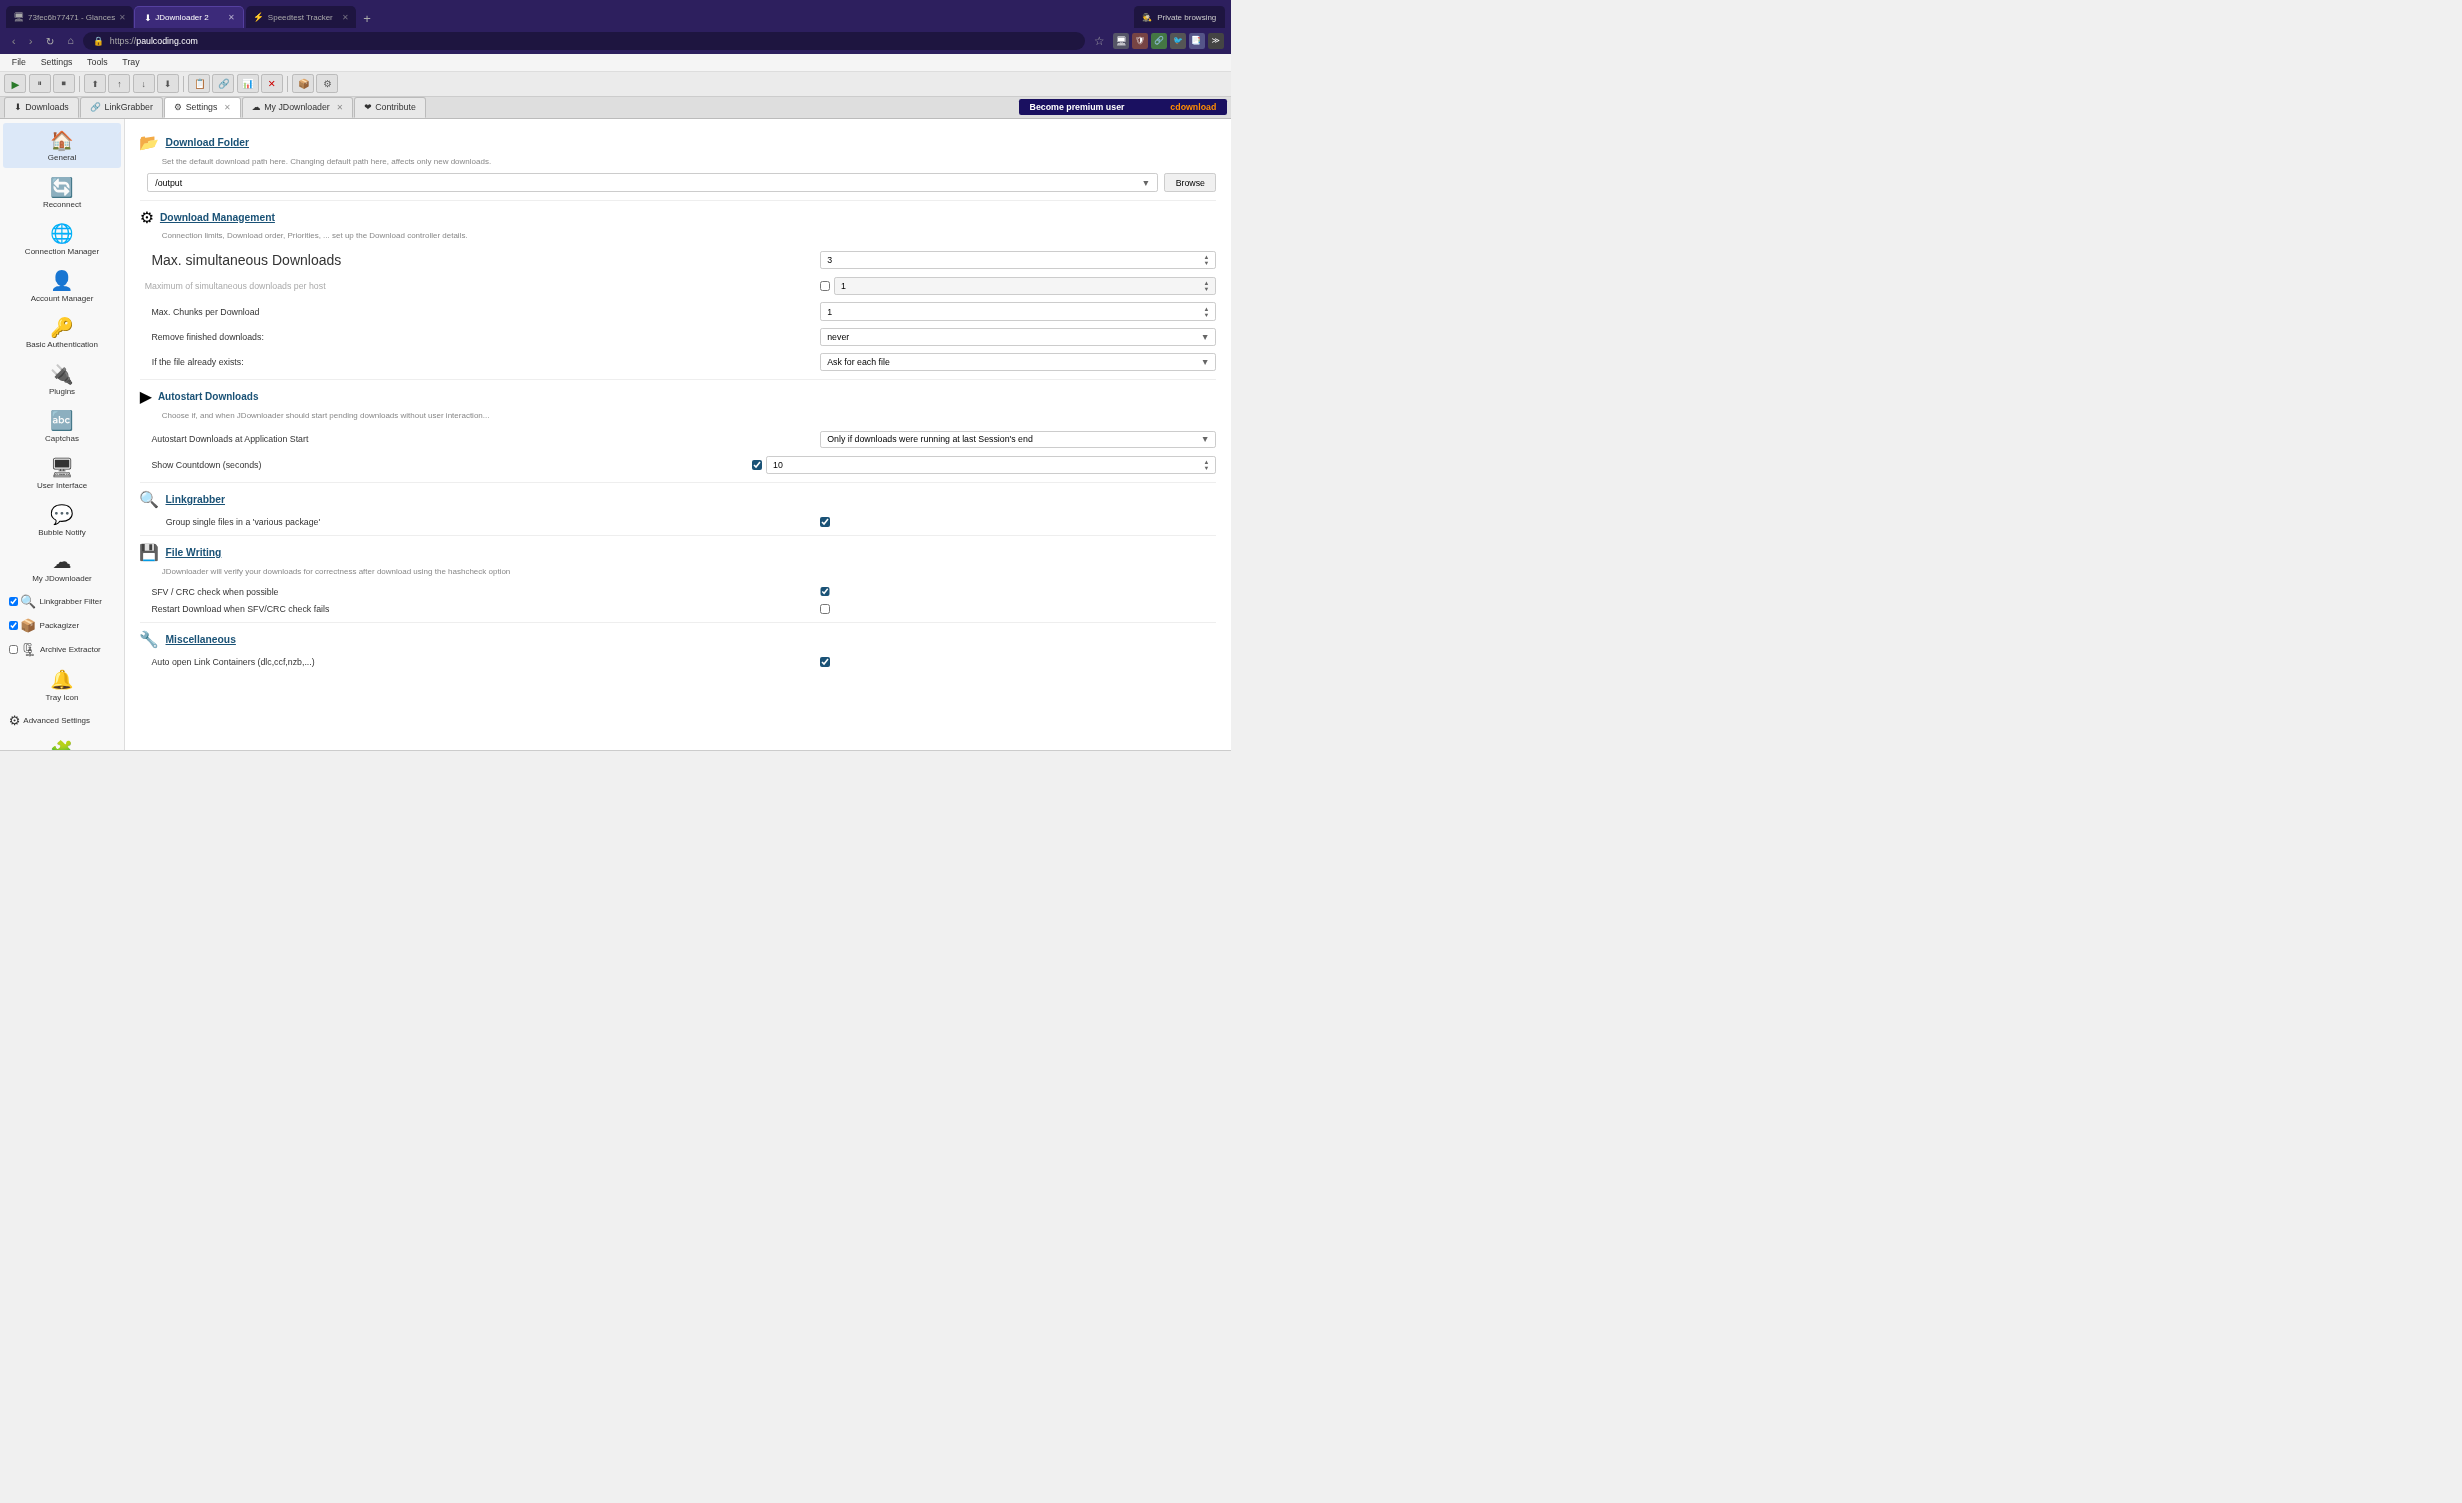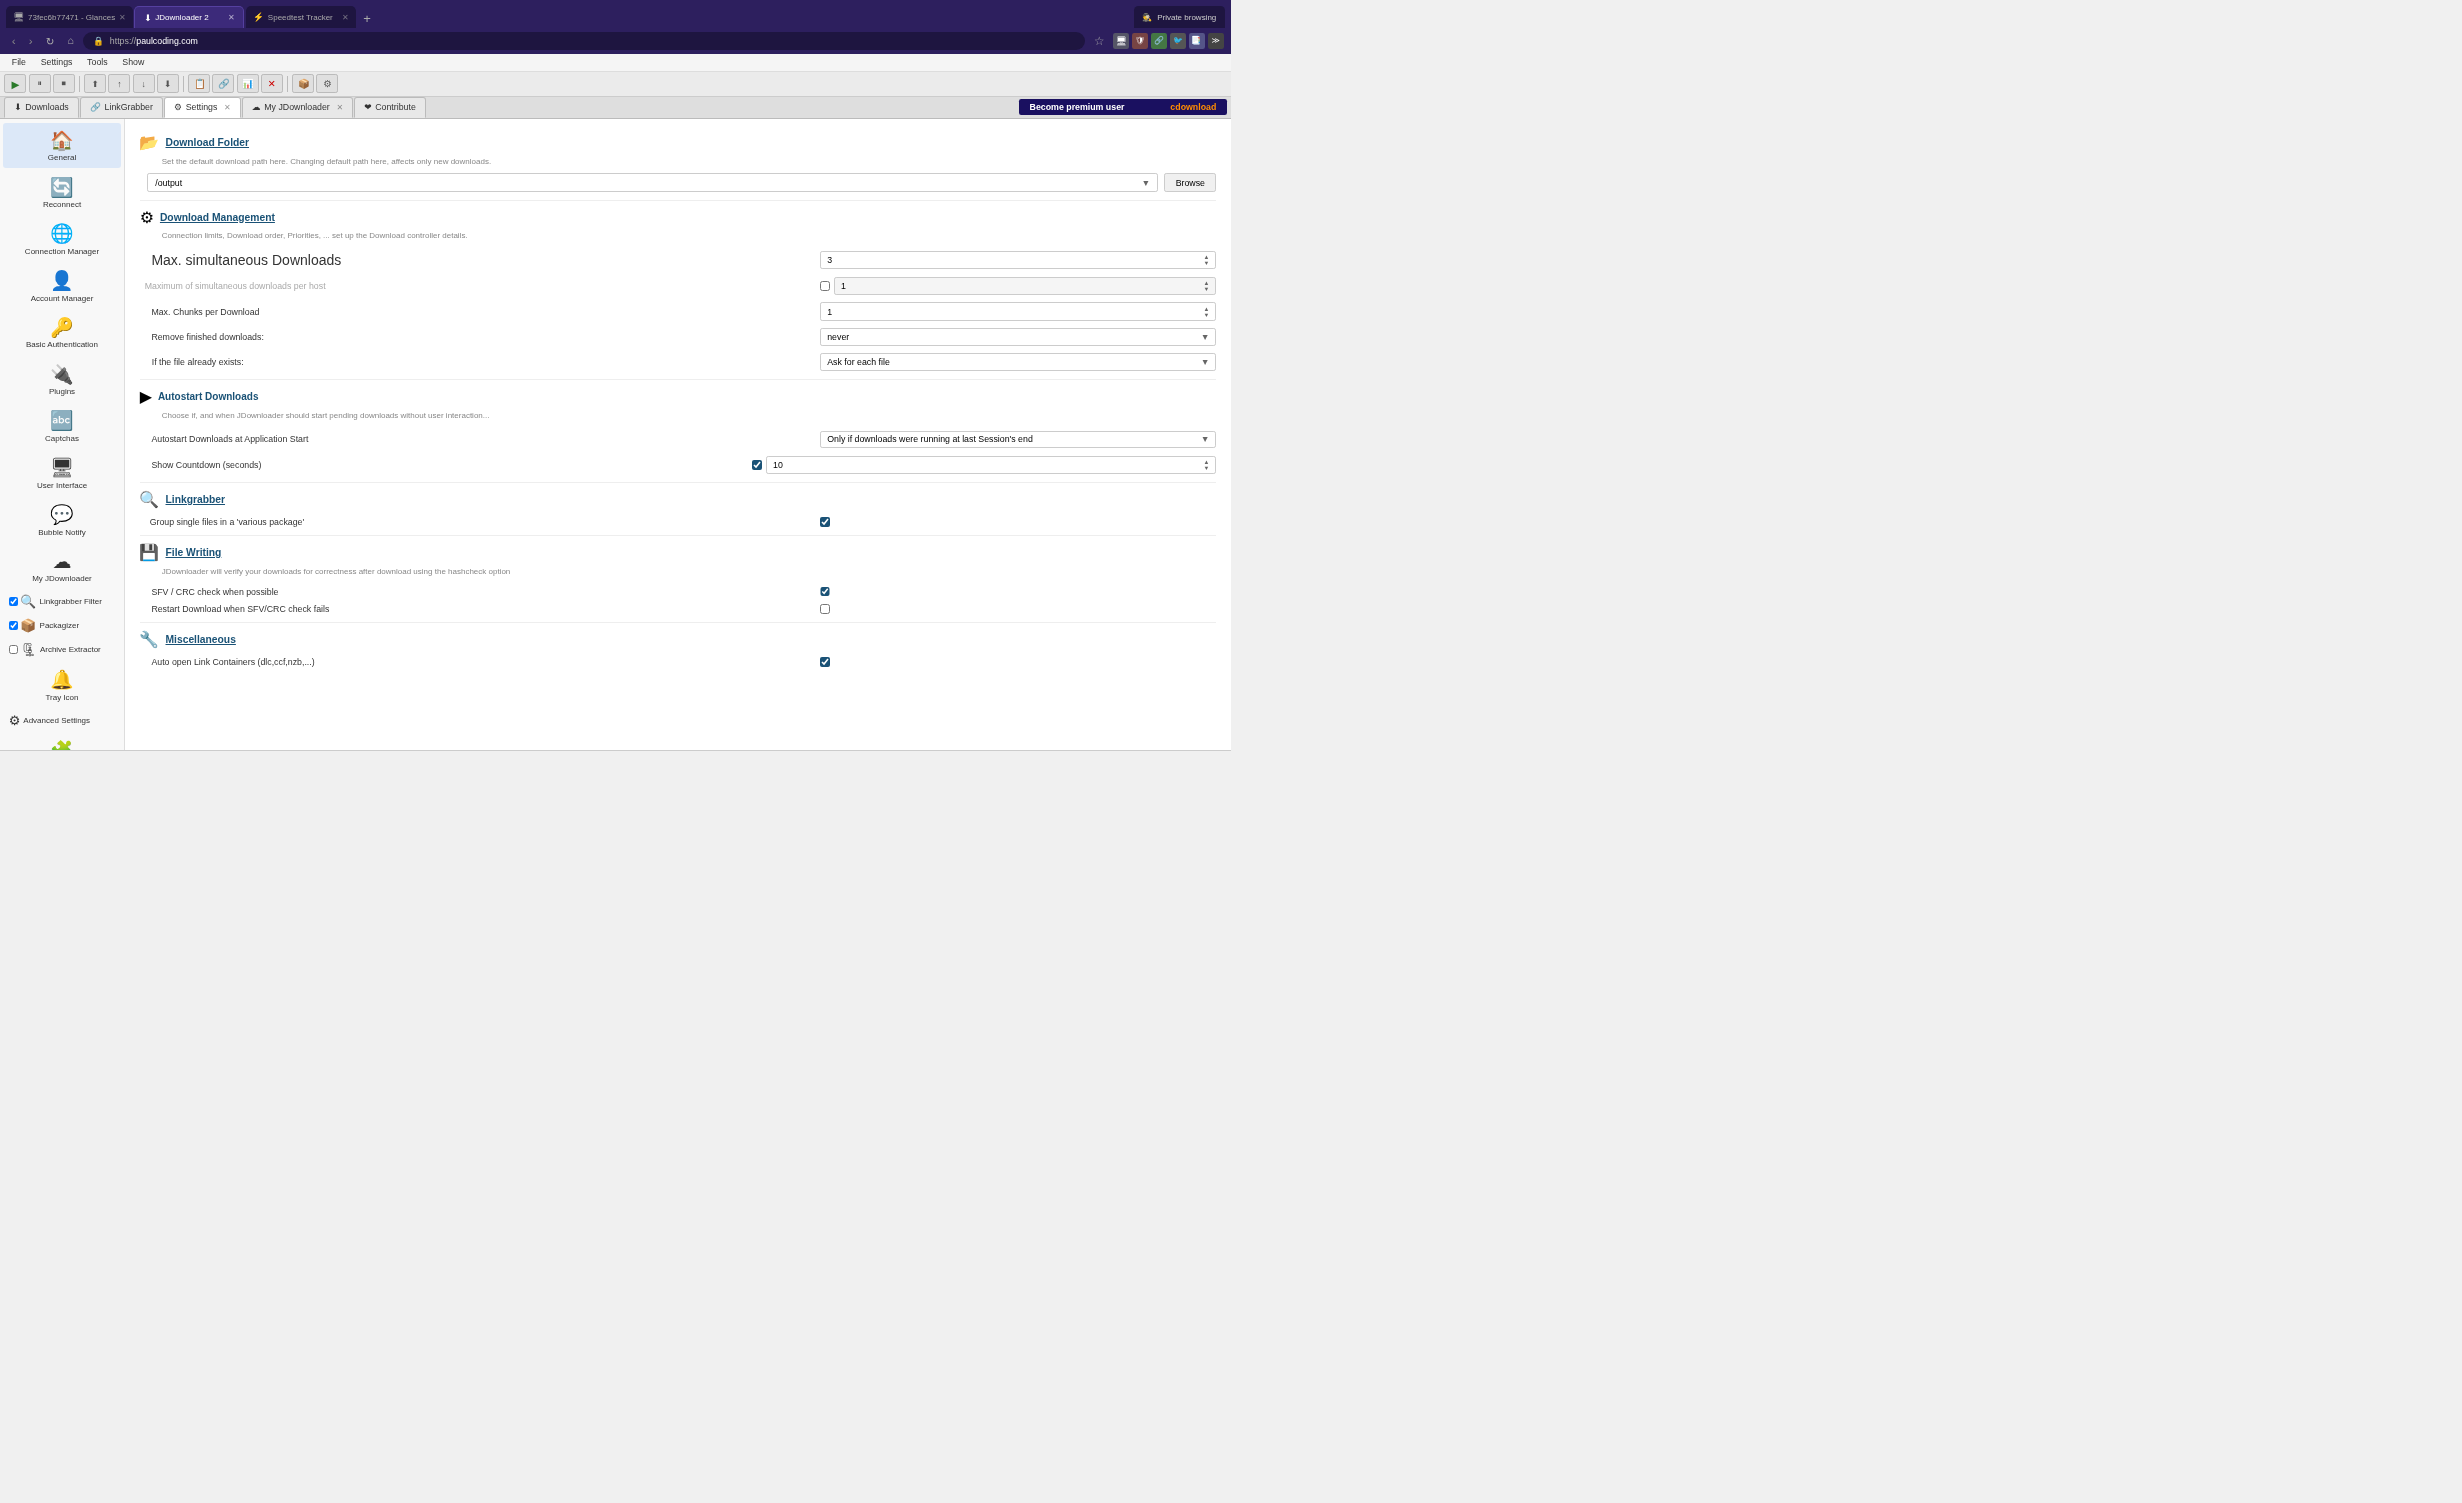--- a/index.html
+++ b/index.html
@@ -51,21 +51,21 @@
       <div style="width:16px;height:16px;border-radius:2.2px;background:#558;display:flex;align-items:center;justify-content:center;font-size:8px;color:white;cursor:pointer;">📑</div>
       <div style="width:16px;height:16px;border-radius:2.2px;background:#444;display:flex;align-items:center;justify-content:center;font-size:8px;color:white;cursor:pointer;">≫</div>
     </div>
   </div>
 </div>
 
 <div style="background:#f5f5f5;border-bottom:0.7px solid #ddd;padding:1.5px 5.9px;display:flex;gap:2.9px;">
   <span style="font-size:8.8px;color:#333;cursor:pointer;padding:2.2px 5.9px;border-radius:2.2px;">File</span>
   <span style="font-size:8.8px;color:#333;cursor:pointer;padding:2.2px 5.9px;border-radius:2.2px;">Settings</span>
   <span style="font-size:8.8px;color:#333;cursor:pointer;padding:2.2px 5.9px;border-radius:2.2px;">Tools</span>
-  <span style="font-size:8.8px;color:#333;cursor:pointer;padding:2.2px 5.9px;border-radius:2.2px;">Show</span>
+  <span style="font-size:8.8px;color:#333;cursor:pointer;padding:2.2px 5.9px;border-radius:2.2px;">Tray</span>
 </div>
 
 <div style="background:#ebebeb;border-bottom:0.7px solid #ccc;padding:2.2px 4.4px;display:flex;gap:2.2px;align-items:center;">
   <button style="background:#e0e0e0;border:0.7px solid #bbb;border-radius:2.2px;padding:2.2px 5.1px;cursor:pointer;font-size:10.3px;color:#2a7a2a;width:22px;height:19px;">▶</button>
   <button style="background:#e0e0e0;border:0.7px solid #bbb;border-radius:2.2px;padding:2.2px 5.1px;cursor:pointer;font-size:8.8px;color:#555;width:22px;height:19px;">⏸</button>
   <button style="background:#e0e0e0;border:0.7px solid #bbb;border-radius:2.2px;padding:2.2px 5.1px;cursor:pointer;font-size:8.8px;color:#555;width:22px;height:19px;">⏹</button>
   <div style="width:0.7px;background:#bbb;height:16px;margin:0 2.2px;"></div>
   <button style="background:#e0e0e0;border:0.7px solid #bbb;border-radius:2.2px;padding:2.2px 5.1px;cursor:pointer;font-size:8.8px;color:#555;width:22px;height:19px;">⬆</button>
   <button style="background:#e0e0e0;border:0.7px solid #bbb;border-radius:2.2px;padding:2.2px 5.1px;cursor:pointer;font-size:8.8px;color:#555;width:22px;height:19px;">↑</button>
   <button style="background:#e0e0e0;border:0.7px solid #bbb;border-radius:2.2px;padding:2.2px 5.1px;cursor:pointer;font-size:8.8px;color:#555;width:22px;height:19px;">↓</button>
@@ -309,21 +309,21 @@
     </div>
 
     <div style="height:0.7px;background:#eee;margin:4.4px 0;"></div>
 
     <div>
       <div style="display:flex;align-items:center;gap:5.9px;margin:7.3px 0 4.4px;">
         <span style="font-size:16px;">🔍</span>
         <span style="font-size:10.3px;color:#1a5276;text-decoration:underline;font-weight:600;cursor:pointer;">Linkgrabber</span>
       </div>
 
-      <div style="display:flex;align-items:center;padding:3.7px 0;margin-left:10px;">
+      <div style="display:flex;align-items:center;padding:3.7px 0;margin-left:26px;">
         <span style="flex:1;font-size:8.8px;color:#333;">Group single files in a 'various package'</span>
         <div style="width:396px;display:flex;align-items:center;">
           <input type="checkbox" checked="" style="width: 9.5px; height: 9.5px; accent-color: rgb(26, 82, 118);">
         </div>
       </div>
     </div>
 
     <div style="height:0.7px;background:#eee;margin:4.4px 0;"></div>
 
     <div>

